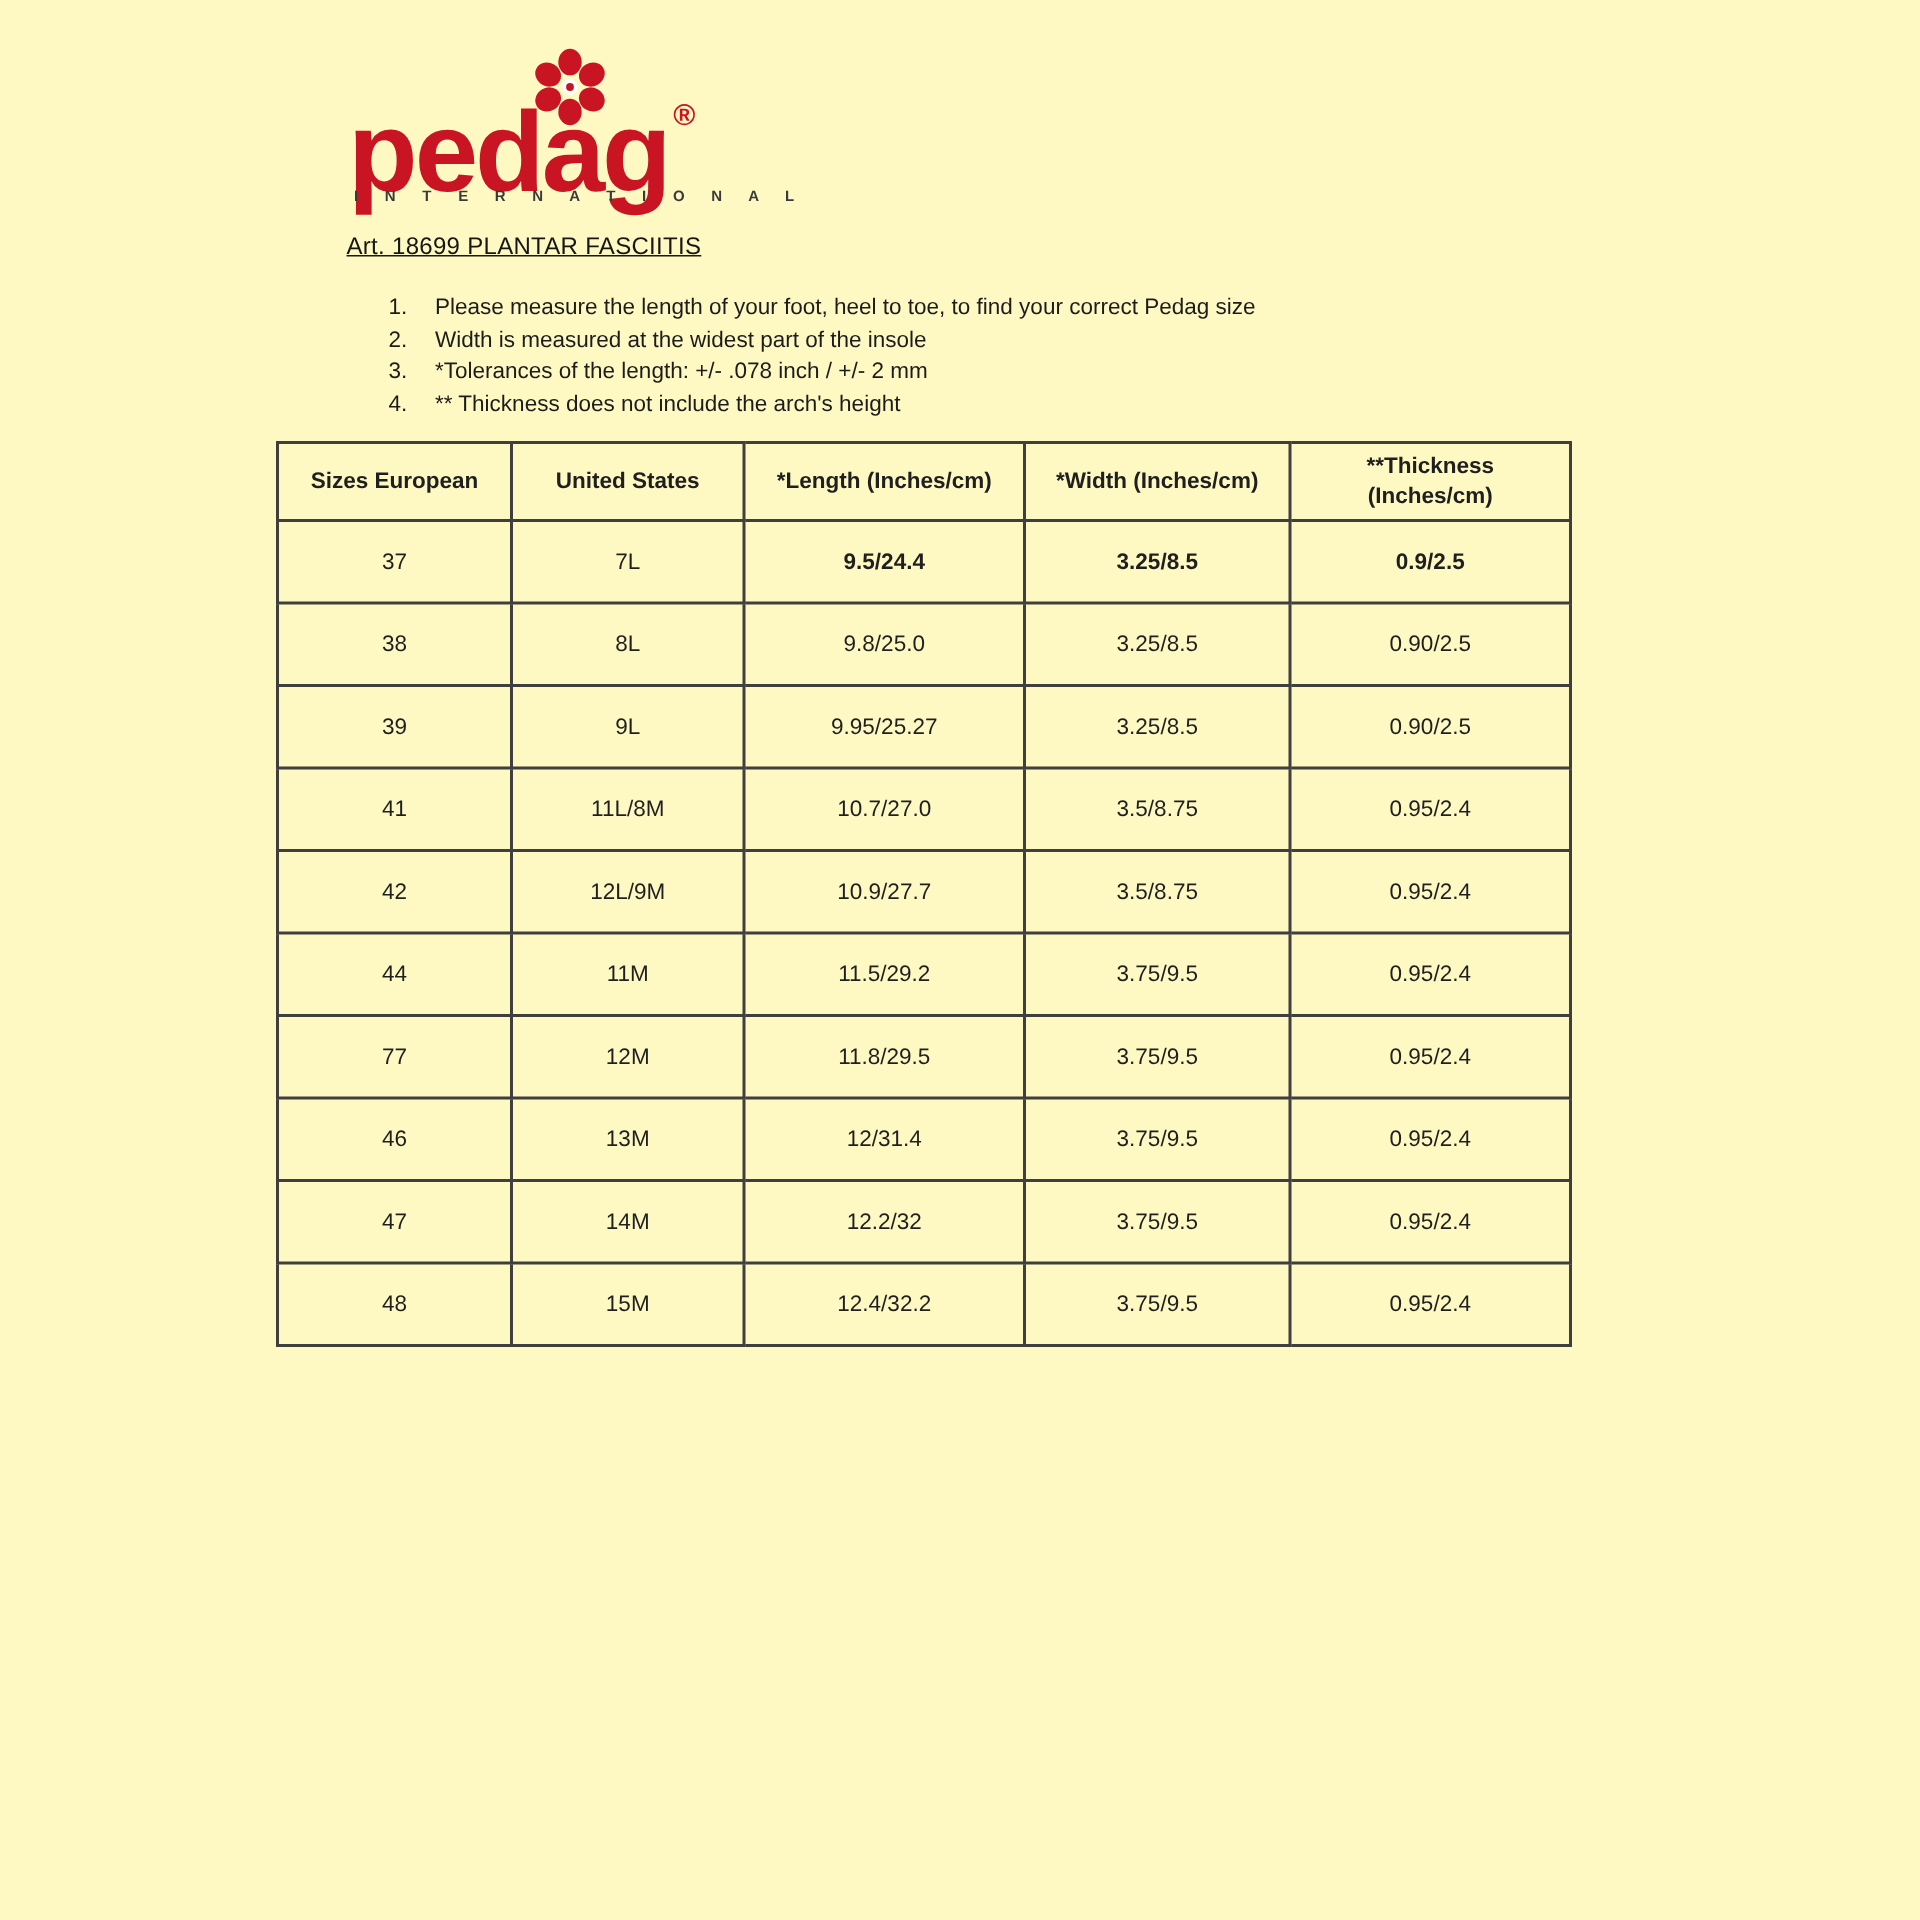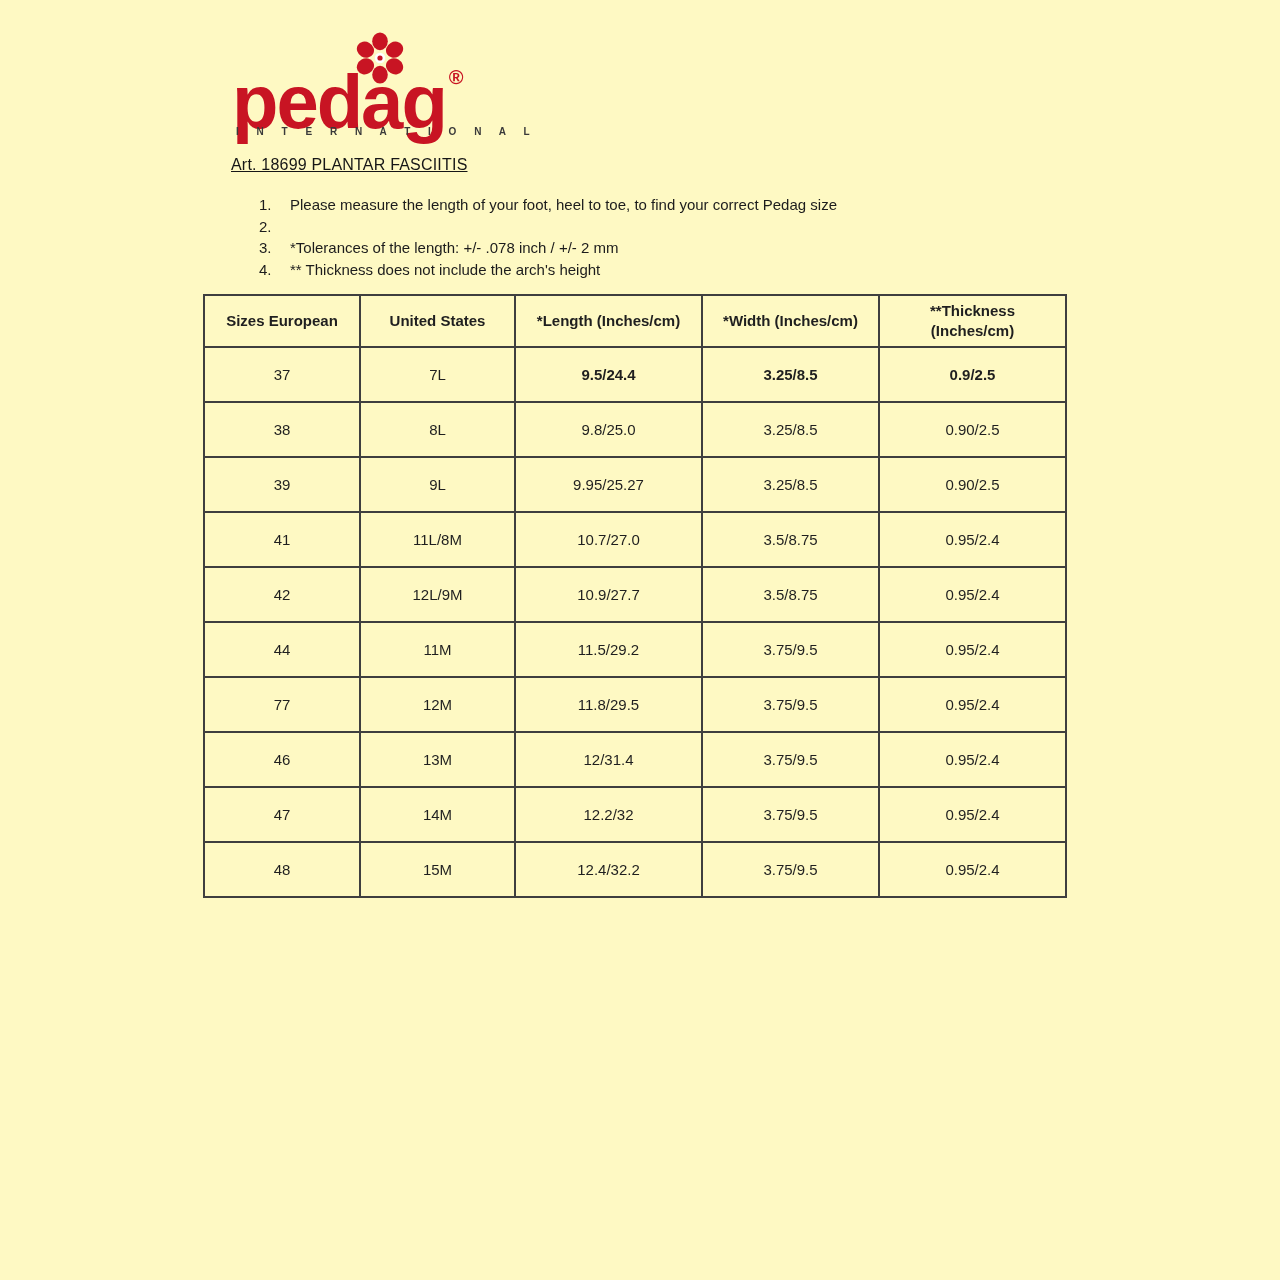--- a/index.html
+++ b/index.html
@@ -41,21 +41,21 @@
   }
 
   
   .notes { position: absolute; left: 259px; top: 194px; }
   .note { display: flex; font-size: 15px; color: #1c1c1c; line-height: 21.5px; }
   .note-num { width: 31px; flex: 0 0 31px; }
   .note-text { white-space: nowrap; }
 
   
   .size-table {
-    position: absolute; left: 203px; top: 294px;
+    position: absolute; left: 184px; top: 294px;
     border-collapse: collapse; table-layout: fixed;
     width: 862px;
     padding-left: 44px;
   }
   .size-table th, .size-table td {
     border: 2px solid #3f3f3f;
     text-align: center; vertical-align: middle;
     font-size: 15px; color: #1f1f1f;
     padding: 0;
   }
@@ -92,20 +92,21 @@
 
   <div class="doc-title">Art. 18699 PLANTAR FASCIITIS</div>
 
   <div class="notes">
       <div class="note">
         <span class="note-num">1.</span>
         <span class="note-text">Please measure the length of your foot, heel to toe, to find your correct Pedag size</span>
       </div>
       <div class="note">
         <span class="note-num">2.</span>
+        <span class="note-text">Width is measured at the widest part of the insole</span>
       </div>
       <div class="note">
         <span class="note-num">3.</span>
         <span class="note-text">*Tolerances of the length: +/- .078 inch / +/- 2 mm</span>
       </div>
       <div class="note">
         <span class="note-num">4.</span>
         <span class="note-text">** Thickness does not include the arch's height</span>
       </div>
     </div>

